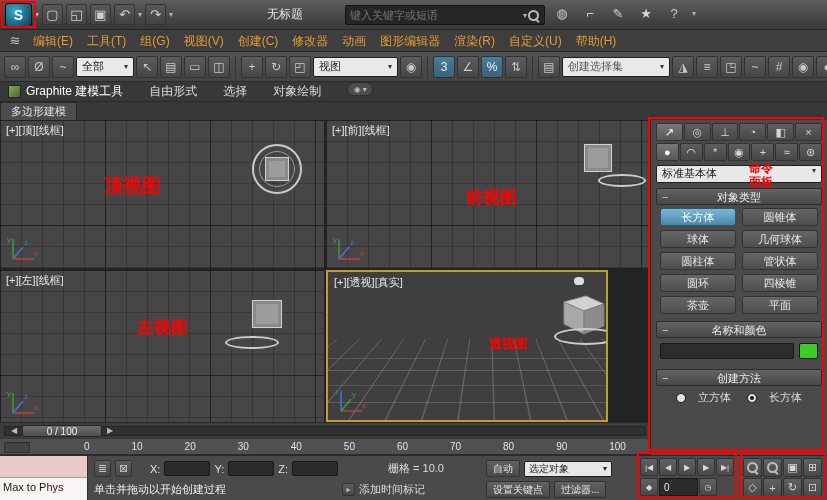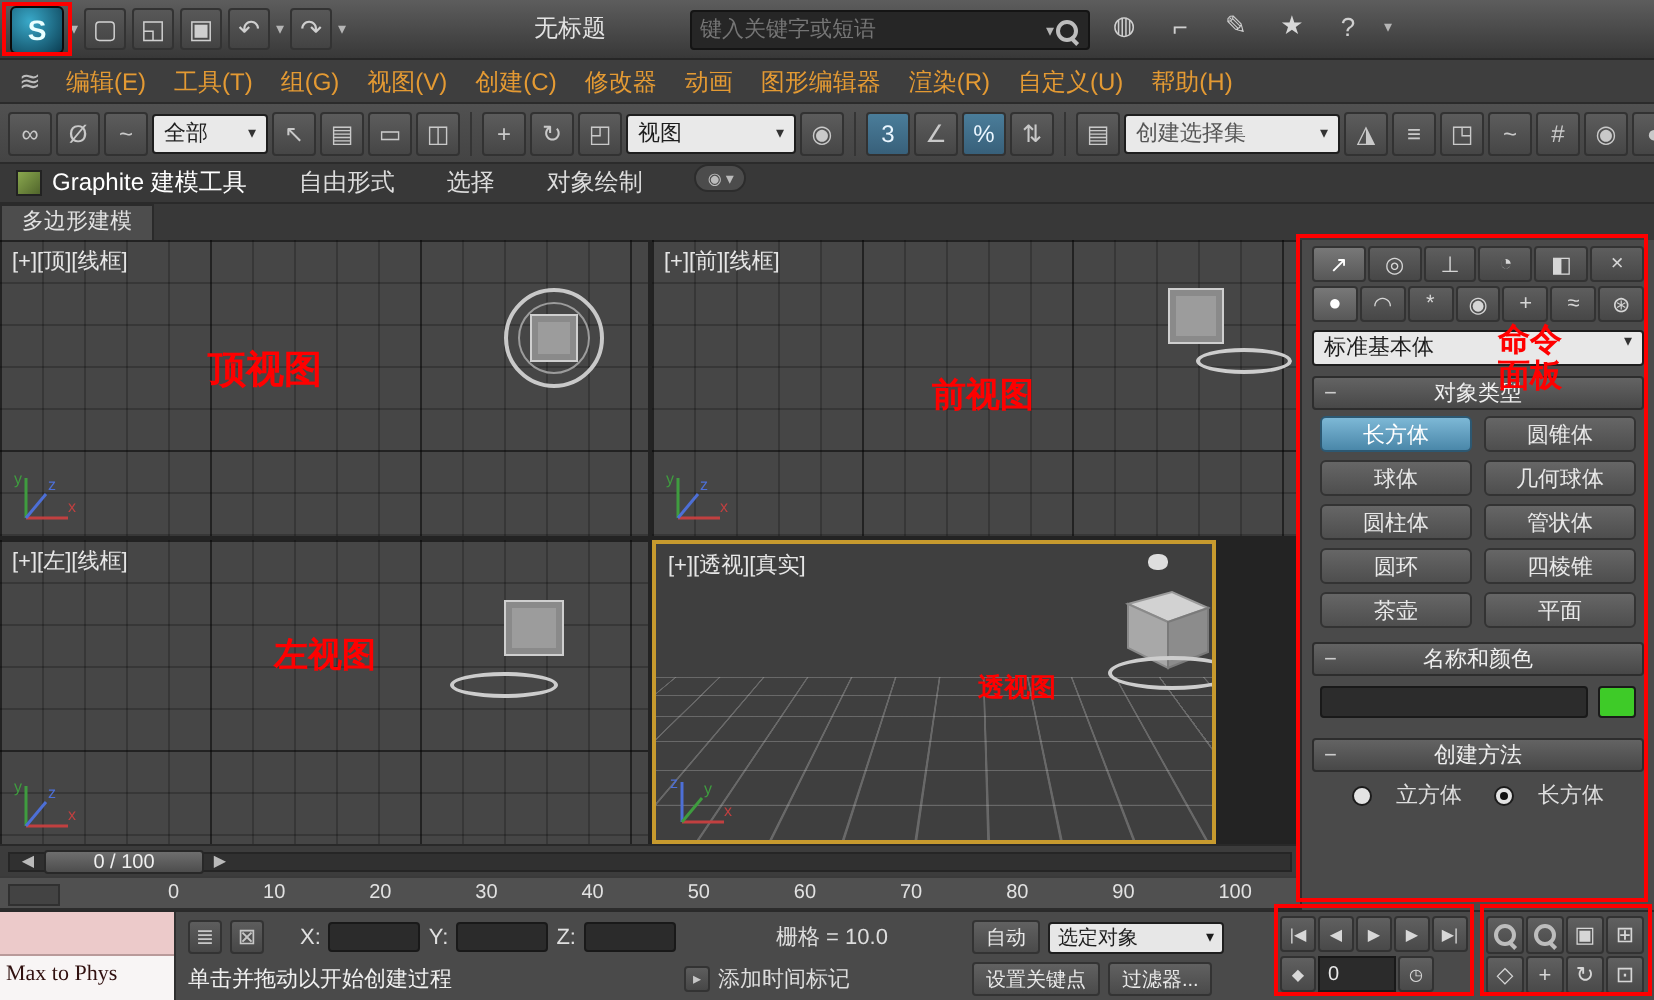--- a/index.html
+++ b/index.html
@@ -90,21 +90,21 @@
 .tl-arrow{position:absolute;top:3px;width:12px;height:10px;color:#bbb;font-size:8px;text-align:center;line-height:10px}
 .tl-handle{position:absolute;left:22px;top:2px;width:80px;height:12px;background:linear-gradient(#6e6e6e,#4d4d4d);border:1px solid #282828;border-radius:2px;color:#f0f0f0;text-align:center;line-height:11px;font-size:10px}
 .tl-ruler{position:absolute;left:0;top:438px;width:650px;height:17px;background:#505050;border-top:1px solid #3a3a3a;border-bottom:1px solid #2c2c2c}
 .ticks{position:absolute;left:84px;right:24px;top:0;bottom:0;display:flex;justify-content:space-between;align-items:center;color:#e2e2e2;font-size:10px}
 .ruler-cap{position:absolute;left:4px;top:3px;width:26px;height:11px;background:#434343;border:1px solid #303030}
 
 
 .statusbar{position:absolute;left:0;top:455px;width:827px;height:45px;background:#4a4a4a;border-top:1px solid #2a2a2a}
 .listener{position:absolute;left:0;top:0;width:88px;height:44px;border-right:1px solid #303030}
 .lst-pink{height:22px;background:#eccaca;border-bottom:1px solid #b99a9a}
-.lst-white{height:22px;background:#f8f5f5;color:#30100f;font-family:Liberation Serif, serif;font-size:11px;padding:3px 3px}
+.lst-white{height:22px;background:#f8f5f5;color:#30100f;font-family:Liberation Sans, sans-serif;font-size:11px;padding:3px 3px}
 .sb-row{position:absolute;height:19px;display:flex;align-items:center;gap:4px}
 .sb-ic{width:17px;height:17px;background:linear-gradient(#5d5d5d,#474747);border:1px solid #333;border-radius:2px;display:flex;align-items:center;justify-content:center;color:#c7c7c7;font-size:11px;flex:none}
 .xyz-l{color:#e0e0e0}
 .xyz-f{width:46px;height:15px;background:#2b2b2b;border:1px solid #191919;border-radius:2px}
 .sb-btn{height:17px;background:linear-gradient(#616161,#4a4a4a);border:1px solid #333;border-radius:2px;color:#e9e9e9;display:flex;align-items:center;justify-content:center;padding:0 6px;font-size:10px;white-space:nowrap}
 .sb-combo{height:16px;background:#e7e7e7;color:#1d1d1d;border:1px solid #1e1e1e;border-radius:2px;display:flex;align-items:center;padding:0 4px;font-size:10px;width:88px}
 .sb-combo .arr{margin-left:auto;font-size:8px}
 .prompt{color:#f0f0f0;font-size:11px;white-space:nowrap}
 .pb{position:absolute;left:640px;top:2px;width:95px;height:41px}
 .pb-row{display:flex;gap:1px;margin-bottom:2px}
@@ -457,18 +457,18 @@
 
   <div class="red-box" style="left:1px;top:1px;width:35px;height:27px"></div>
   <div class="red-box" style="left:648px;top:117px;width:176px;height:334px"></div>
   <div class="red-box" style="left:637px;top:452px;width:100px;height:46px"></div>
   <div class="red-box" style="left:740px;top:452px;width:86px;height:46px"></div>
 
   <div class="red-label" style="left:104px;top:175px;font-size:19px">顶视图</div>
   <div class="red-label" style="left:466px;top:188px;font-size:17px">前视图</div>
   <div class="red-label" style="left:137px;top:318px;font-size:17px">左视图</div>
   <div class="red-label" style="left:489px;top:337px;font-size:13px">透视图</div>
-  <div class="red-label" style="left:749px;top:162px;font-size:16px">
+  <div class="red-label" style="left:749px;top:162px;font-size:12px">
     <div>命令</div>
     <div>面板</div>
   </div>
 
 </div>
 
 </body></html>

